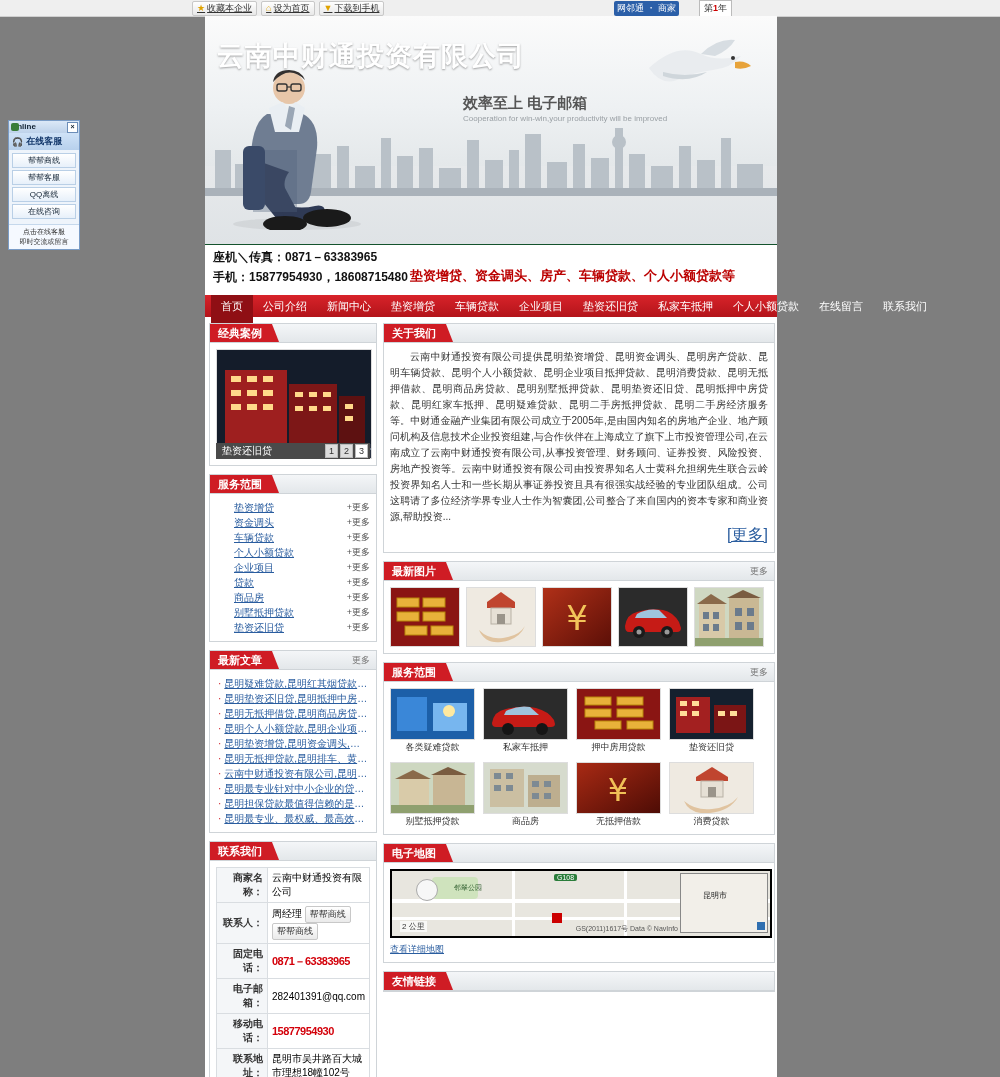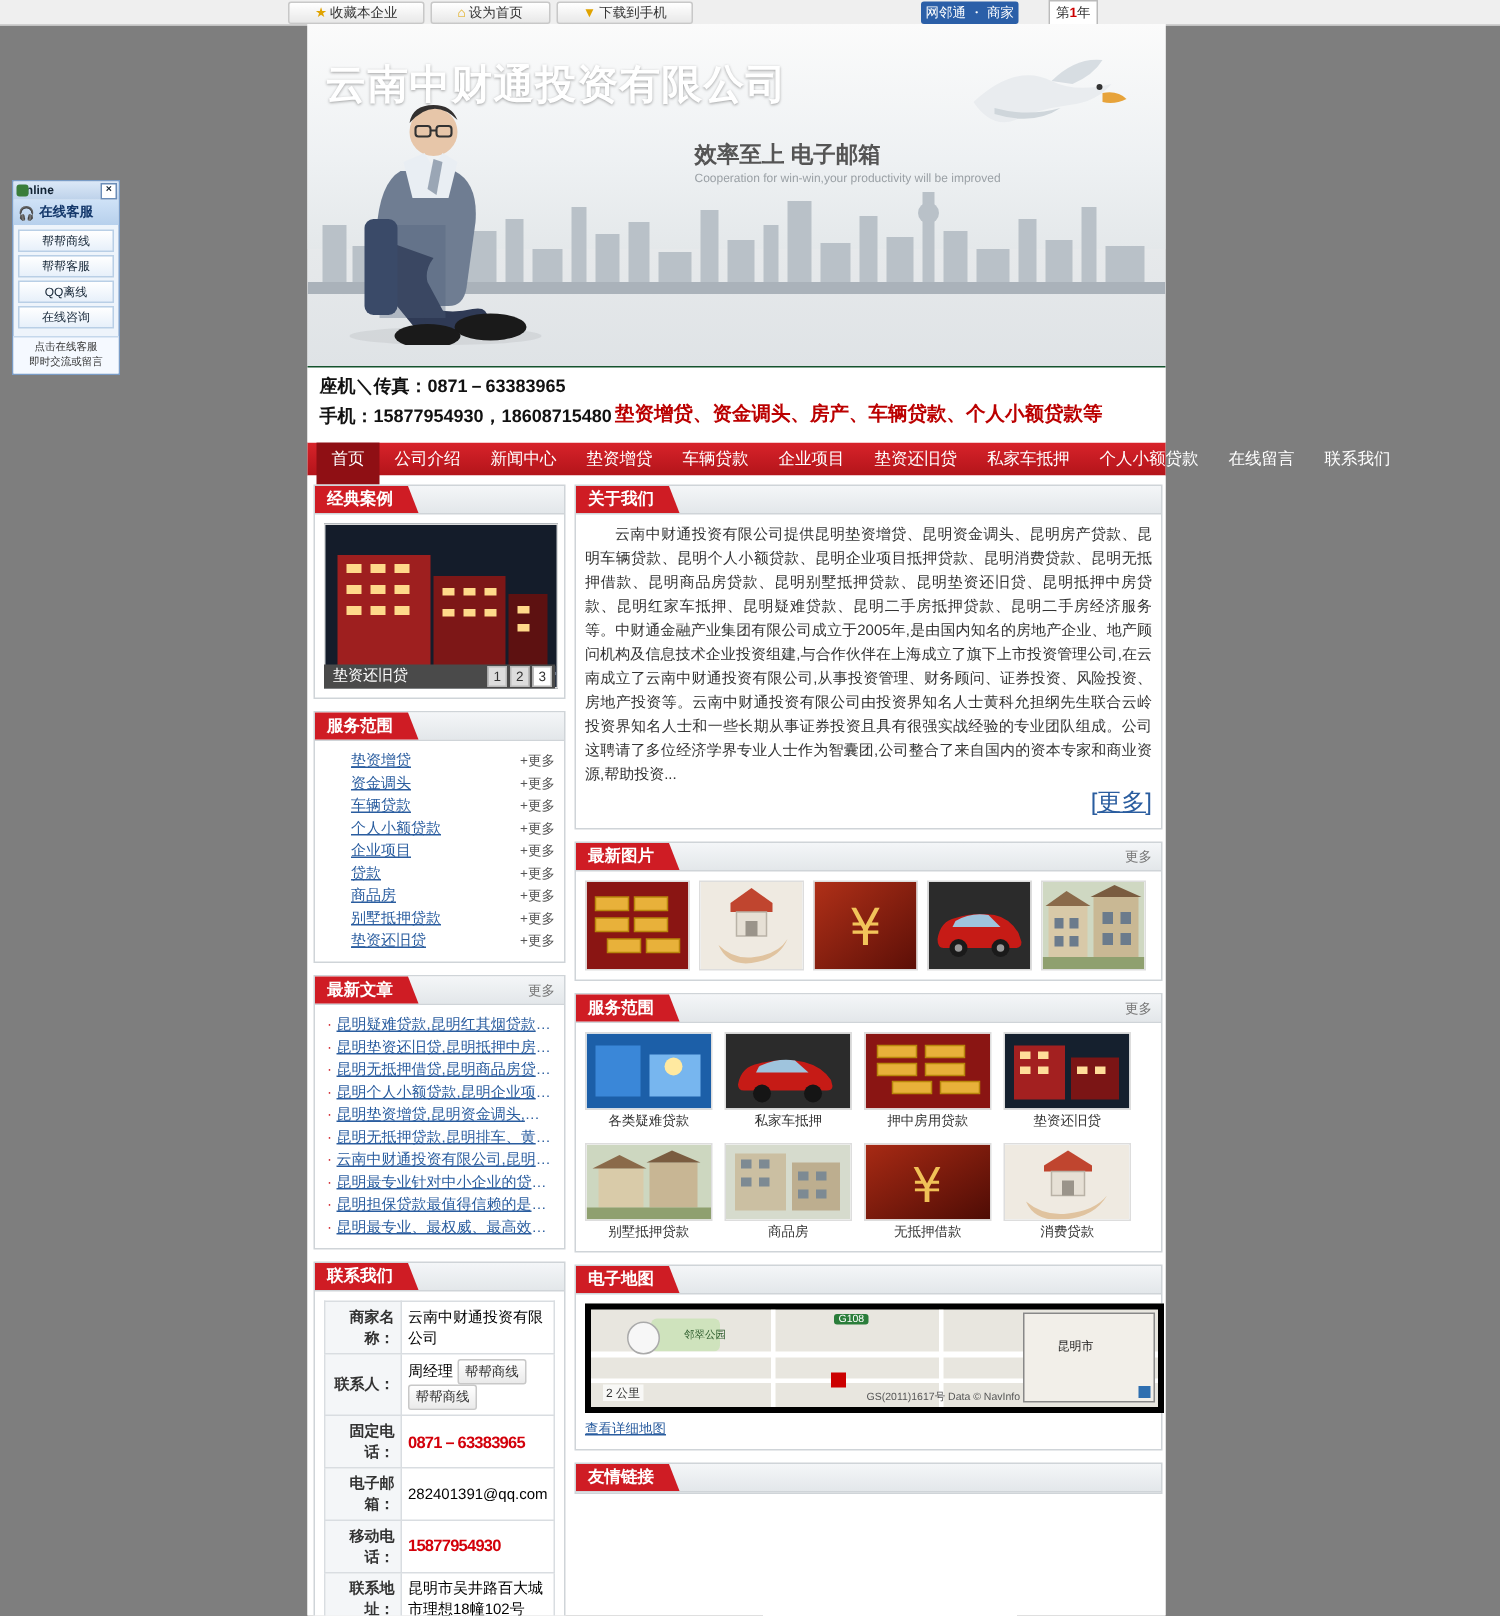--- a/index.html
+++ b/index.html
@@ -1,20 +1,20 @@
 <!DOCTYPE html>
 <html><head>
 <meta charset="utf-8">
 <style>
   html,body{margin:0;padding:0;background:#7e7e7e;font-family:"Liberation Sans","DejaVu Sans",sans-serif;}
   body{width:1000px;height:1077px;overflow:hidden;position:relative;}
   
   .topbar{position:absolute;left:0;top:0;width:1000px;height:16px;background:#efefef;border-bottom:1px solid #cfcfcf;}
   .topbar .btns{position:absolute;left:192px;top:1px;display:flex;gap:4px;}
-  .tb-btn{font-size:9px;line-height:13px;height:13px;padding:0 17px;border:1px solid #c8c8c8;background:linear-gradient(#ffffff,#e8e8e8);color:#333;border-radius:2px;white-space:nowrap;}
+  .tb-btn{font-size:9px;line-height:13px;height:13px;padding:0 4px;border:1px solid #c8c8c8;background:linear-gradient(#ffffff,#e8e8e8);color:#333;border-radius:2px;white-space:nowrap;text-decoration:underline;}
   .tb-btn .star{color:#e0a300;margin-right:2px;}
   .topright{position:absolute;right:268px;top:0px;display:flex;align-items:center;gap:20px;font-size:10px;color:#333;}
   .tr-badge{background:#2b5fa8;color:#fff;font-size:9px;padding:1px 3px;border-radius:2px;}
   .tr-year{border:1px solid #bbb;background:#fff;font-size:9px;padding:1px 4px;}
   .tr-year b{color:#c00;}
   
   .site{position:absolute;left:205px;top:16px;width:572px;background:#fff;}
   .banner{position:relative;width:572px;height:228px;overflow:hidden;background:linear-gradient(#f5f5f5,#dfe3e6);}
   .banner .sky{position:absolute;left:0;top:0;width:572px;height:150px;background:linear-gradient(#fbfbfb 0%,#eef1f3 60%,#e4e8ea 100%);}
   .bskyline{position:absolute;bottom:48px;left:0;width:572px;height:76px;}
@@ -58,21 +58,21 @@
   .tel{color:#d3000a;font-size:11px;font-weight:bold;letter-spacing:-.5px;}
   .im-btn{display:inline-block;border:1px solid #c8c8c8;background:linear-gradient(#fff,#eaeaea);font-size:9px;padding:1px 4px;margin-right:3px;color:#333;border-radius:2px;}
   .about p{font-size:10px;line-height:16px;color:#333;margin:0;text-indent:2em;text-align:justify;}
   .about a{color:#2a5d9f;}
   .photos{display:flex;gap:6px;}
   .photo{width:68px;height:58px;border:1px solid #ddd;overflow:hidden;position:relative;}
   .grid{display:flex;flex-wrap:wrap;gap:8px;}
   .cell{width:85px;}
   .cell .th{width:83px;height:50px;border:1px solid #ddd;overflow:hidden;position:relative;}
   .cell .cap{font-size:9px;text-align:center;color:#333;line-height:14px;}
-  .map{width:378px;height:65px;position:relative;border:4px solid #000000;overflow:hidden;background:#e8e6df;}
+  .map{width:378px;height:65px;position:relative;border:2px solid #000000;overflow:hidden;background:#e8e6df;}
   .map .road{position:absolute;background:#fff;}
   .map .green{position:absolute;background:#cfe3bd;}
   .map .mini{position:absolute;right:2px;top:2px;width:86px;height:58px;border:1px solid #888;background:#f2efe9;}
   .map .ctrl{position:absolute;left:24px;top:8px;width:20px;height:20px;border-radius:50%;background:#f7f7f7;border:1px solid #aaa;}
   .map .scale{position:absolute;left:8px;bottom:4px;font-size:8px;color:#333;background:rgba(255,255,255,.7);padding:0 2px;}
   .map .attrib{position:absolute;right:92px;bottom:2px;font-size:7px;color:#555;}
   .maplink{font-size:9px;color:#2a5d9f;text-decoration:underline;display:inline-block;margin-top:3px;}
   .links{display:flex;gap:16px;font-size:10px;padding:4px 6px;}
   .links a{color:#2a5d9f;text-decoration:none;}
   

